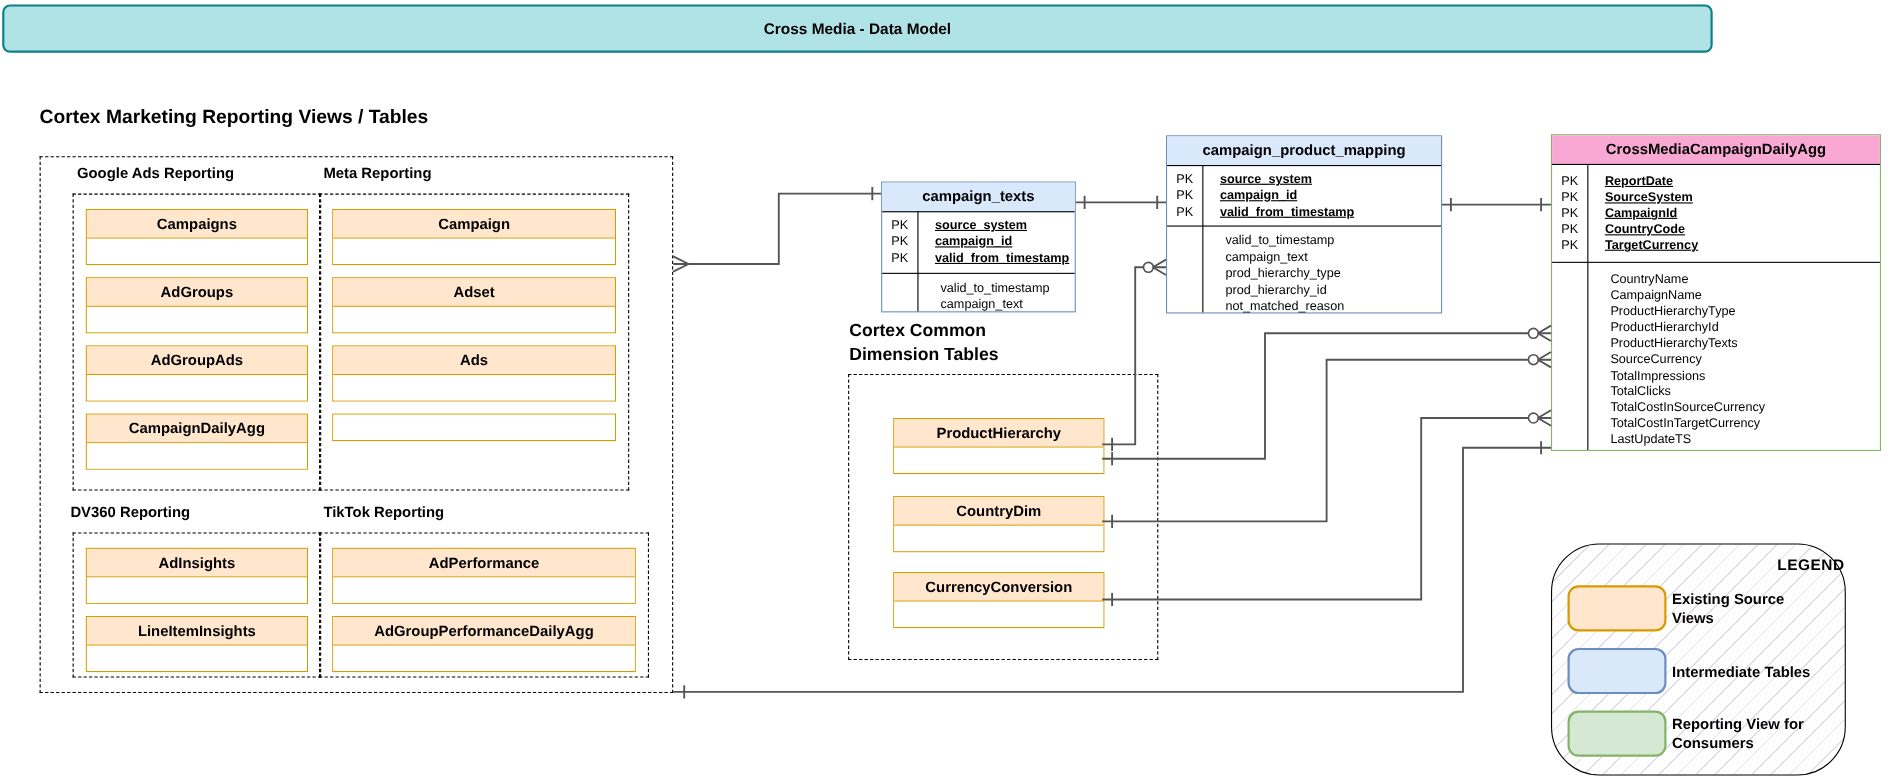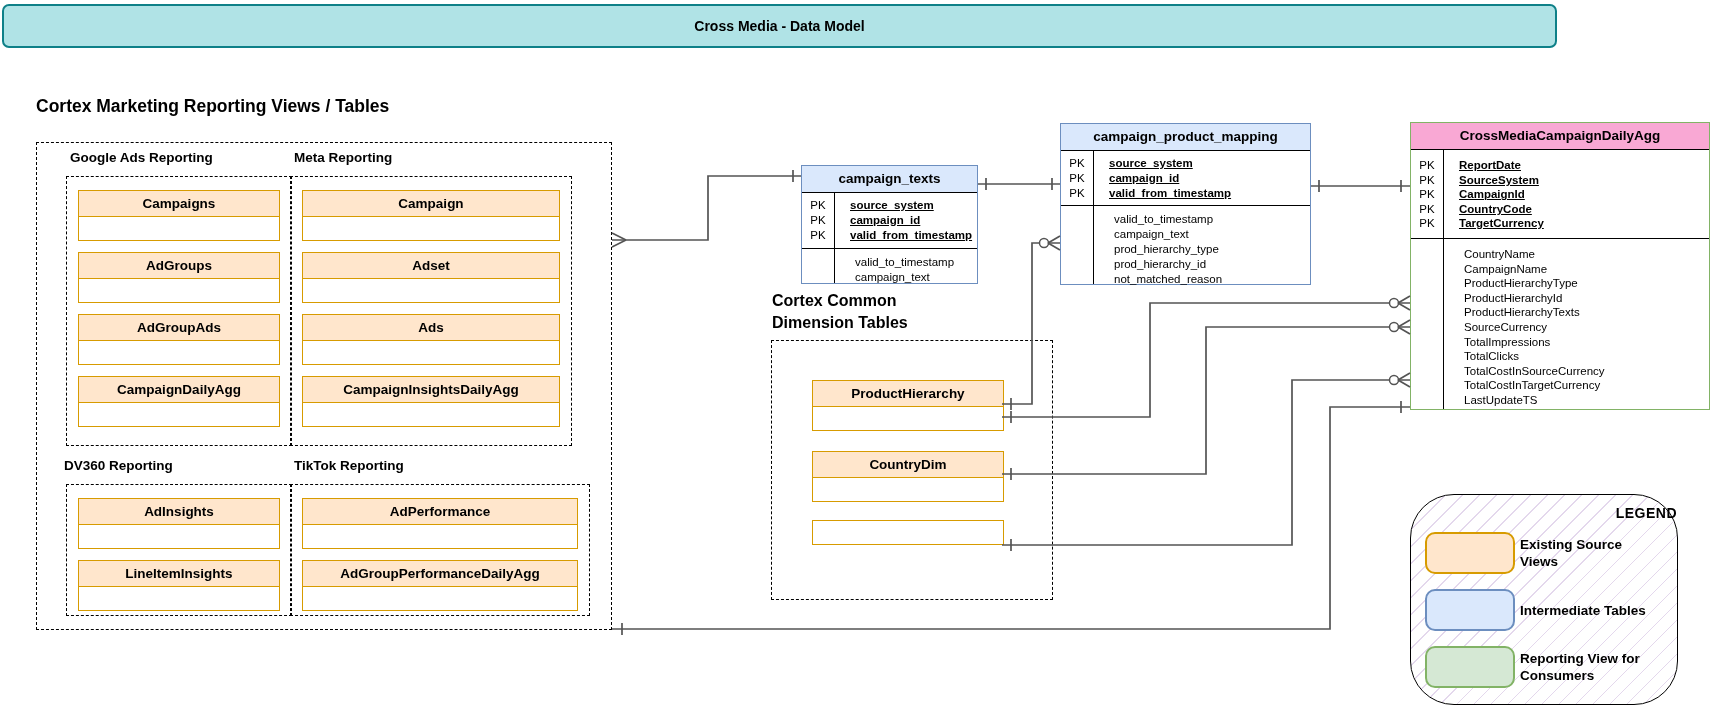--- a/index.html
+++ b/index.html
@@ -110,21 +110,20 @@
       </div>
       <div class="mini">
         <div class="mini-h">Adset</div>
         <div class="mini-b"></div>
       </div>
       <div class="mini">
         <div class="mini-h">Ads</div>
         <div class="mini-b"></div>
       </div>
       <div class="mini">
-        <div class="mini-h">CampaignInsightsDailyAgg</div>
         <div class="mini-b"></div>
       </div>
     </div>
   <div class="grp g-dv360">
       <div class="mini">
         <div class="mini-h">AdInsights</div>
         <div class="mini-b"></div>
       </div>
       <div class="mini">
         <div class="mini-h">LineItemInsights</div>
@@ -292,20 +291,21 @@
   <div class="dashed dim-box"></div>
   <div class="mini dim-table" style="left:812px;top:380px;">
     <div class="mini-h">ProductHierarchy</div>
     <div class="mini-b"></div>
   </div>
   <div class="mini dim-table" style="left:812px;top:451px;">
     <div class="mini-h">CountryDim</div>
     <div class="mini-b"></div>
   </div>
   <div class="mini dim-table" style="left:812px;top:520px;">
+    <div class="mini-h">CurrencyConversion</div>
     <div class="mini-b"></div>
   </div>
 
   <div class="legend">
     <div class="legend-title">LEGEND</div>
     <div class="legend-items">
         <div class="legend-item">
           <div class="legend-swatch" style="background: rgb(255, 230, 204); border-color: rgb(215, 155, 0);"></div>
           <div class="legend-label">Existing Source Views</div>
         </div>

